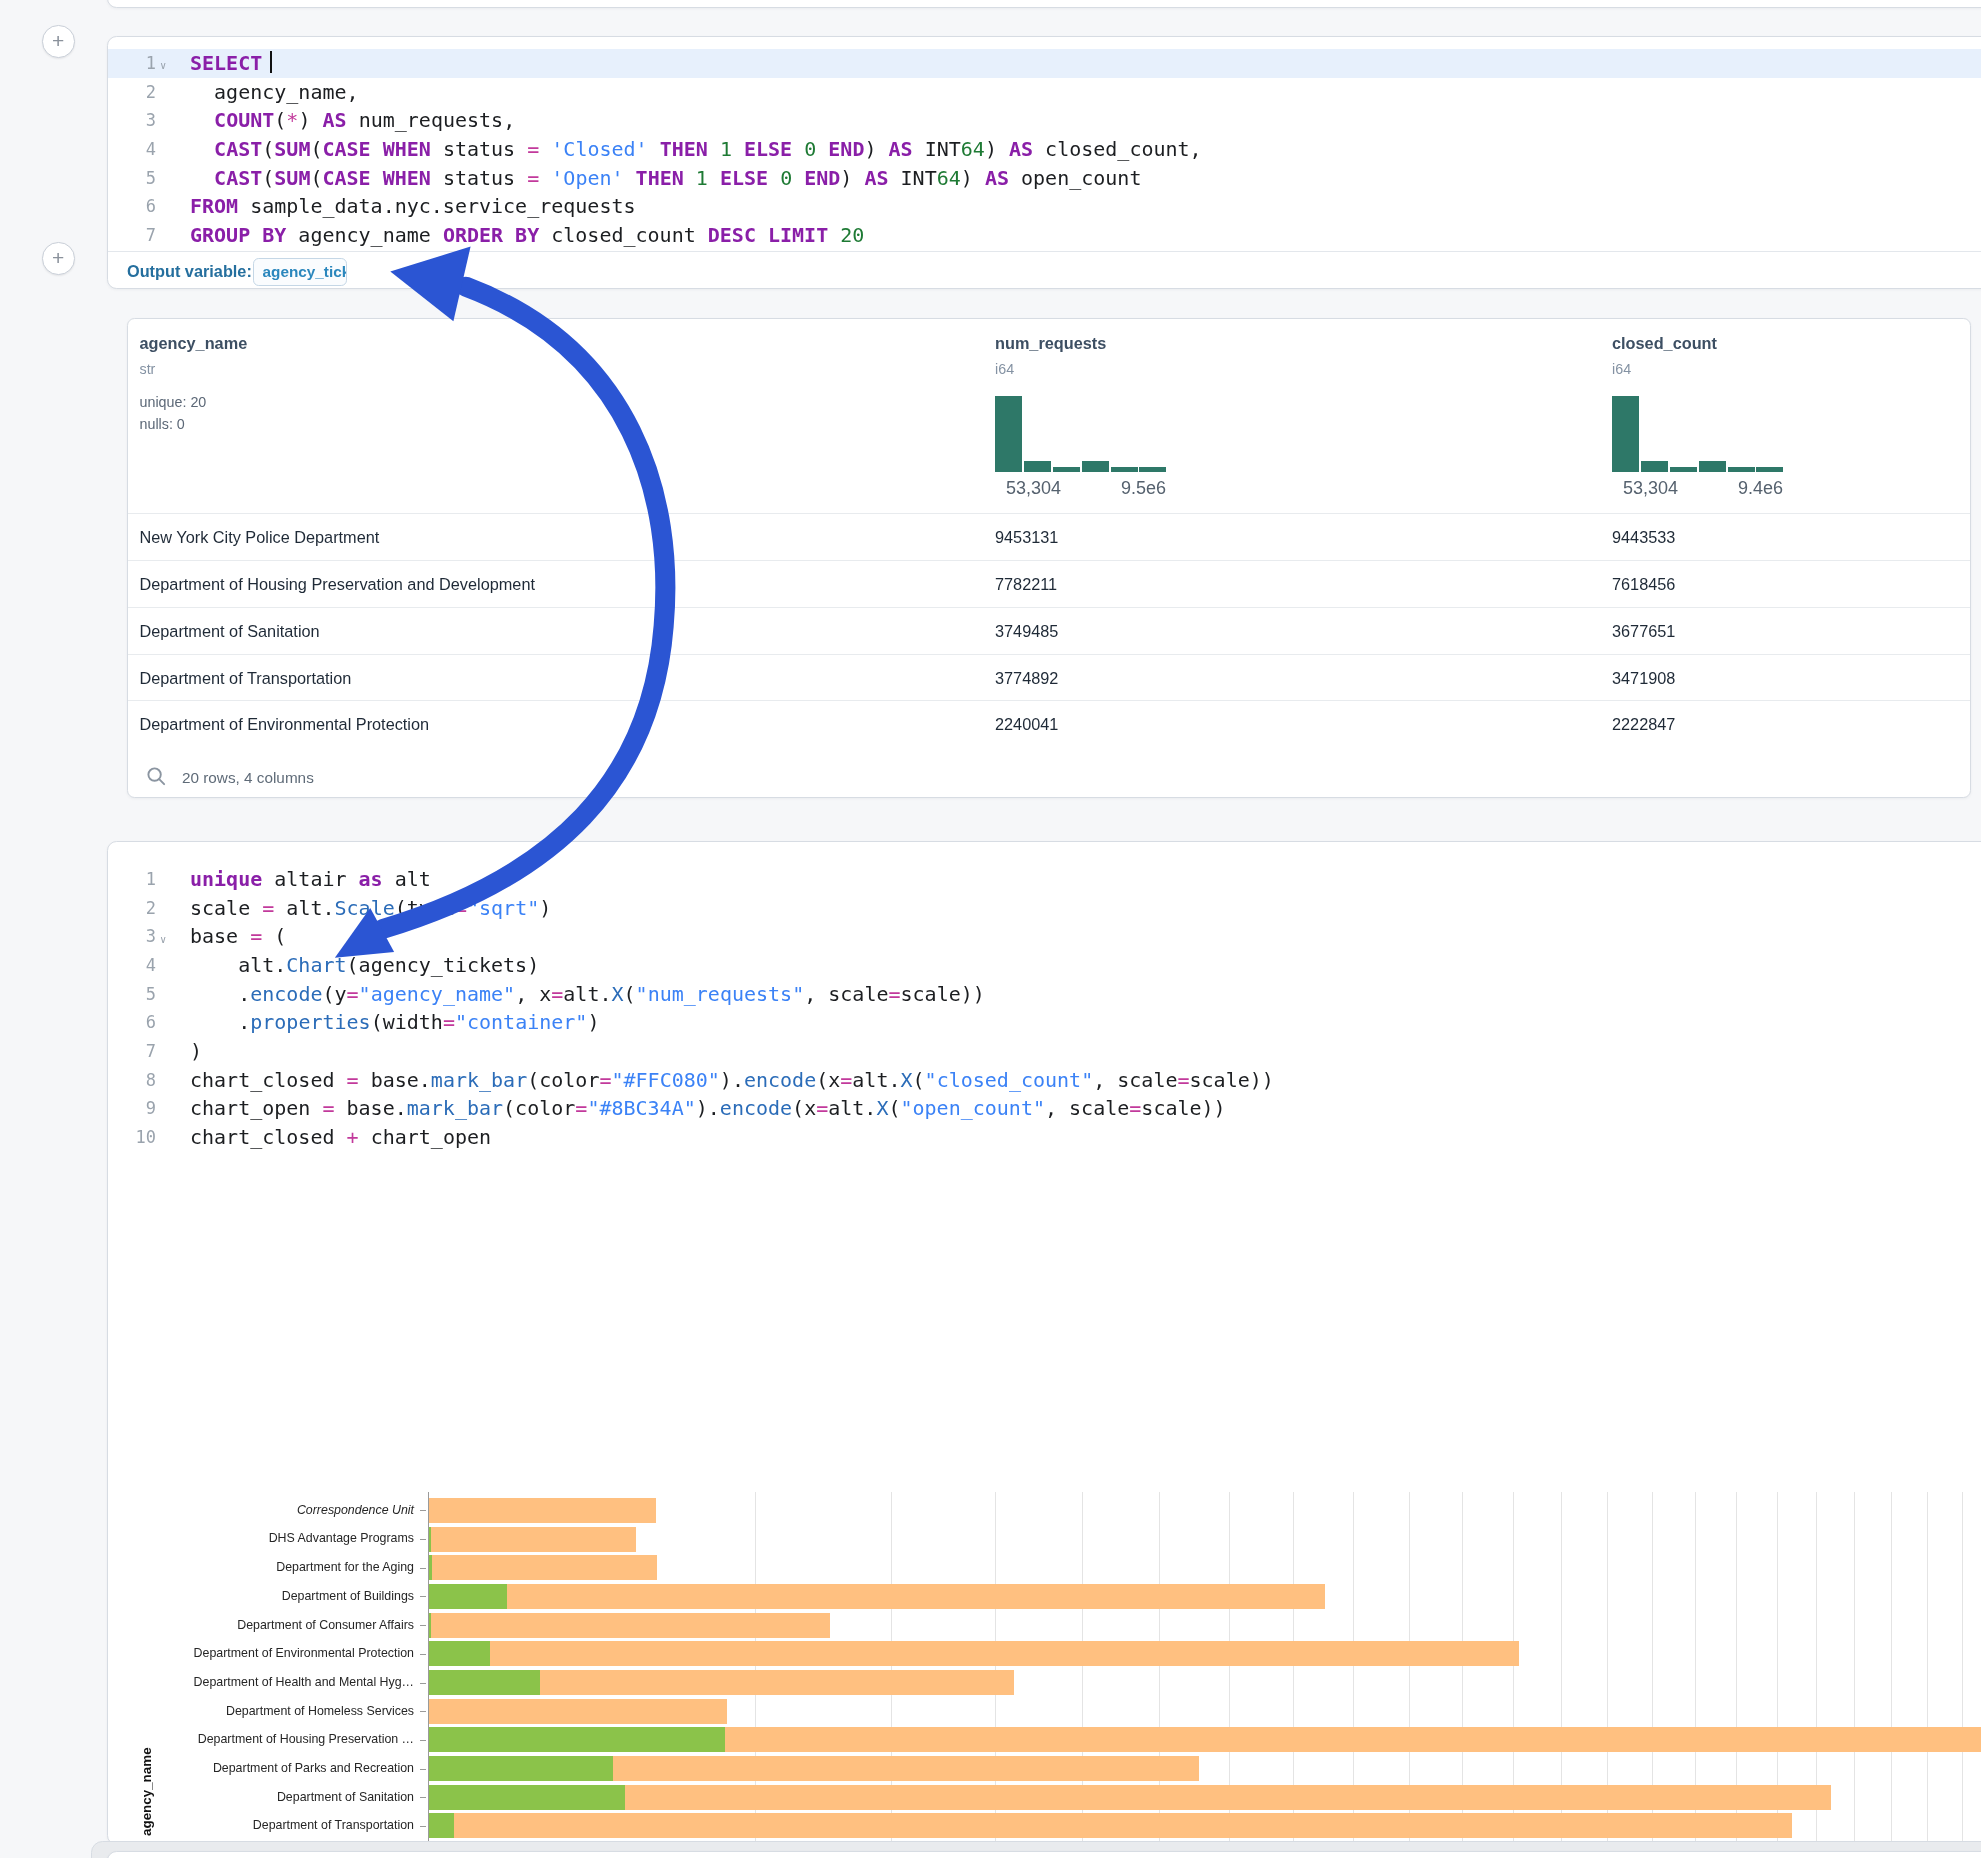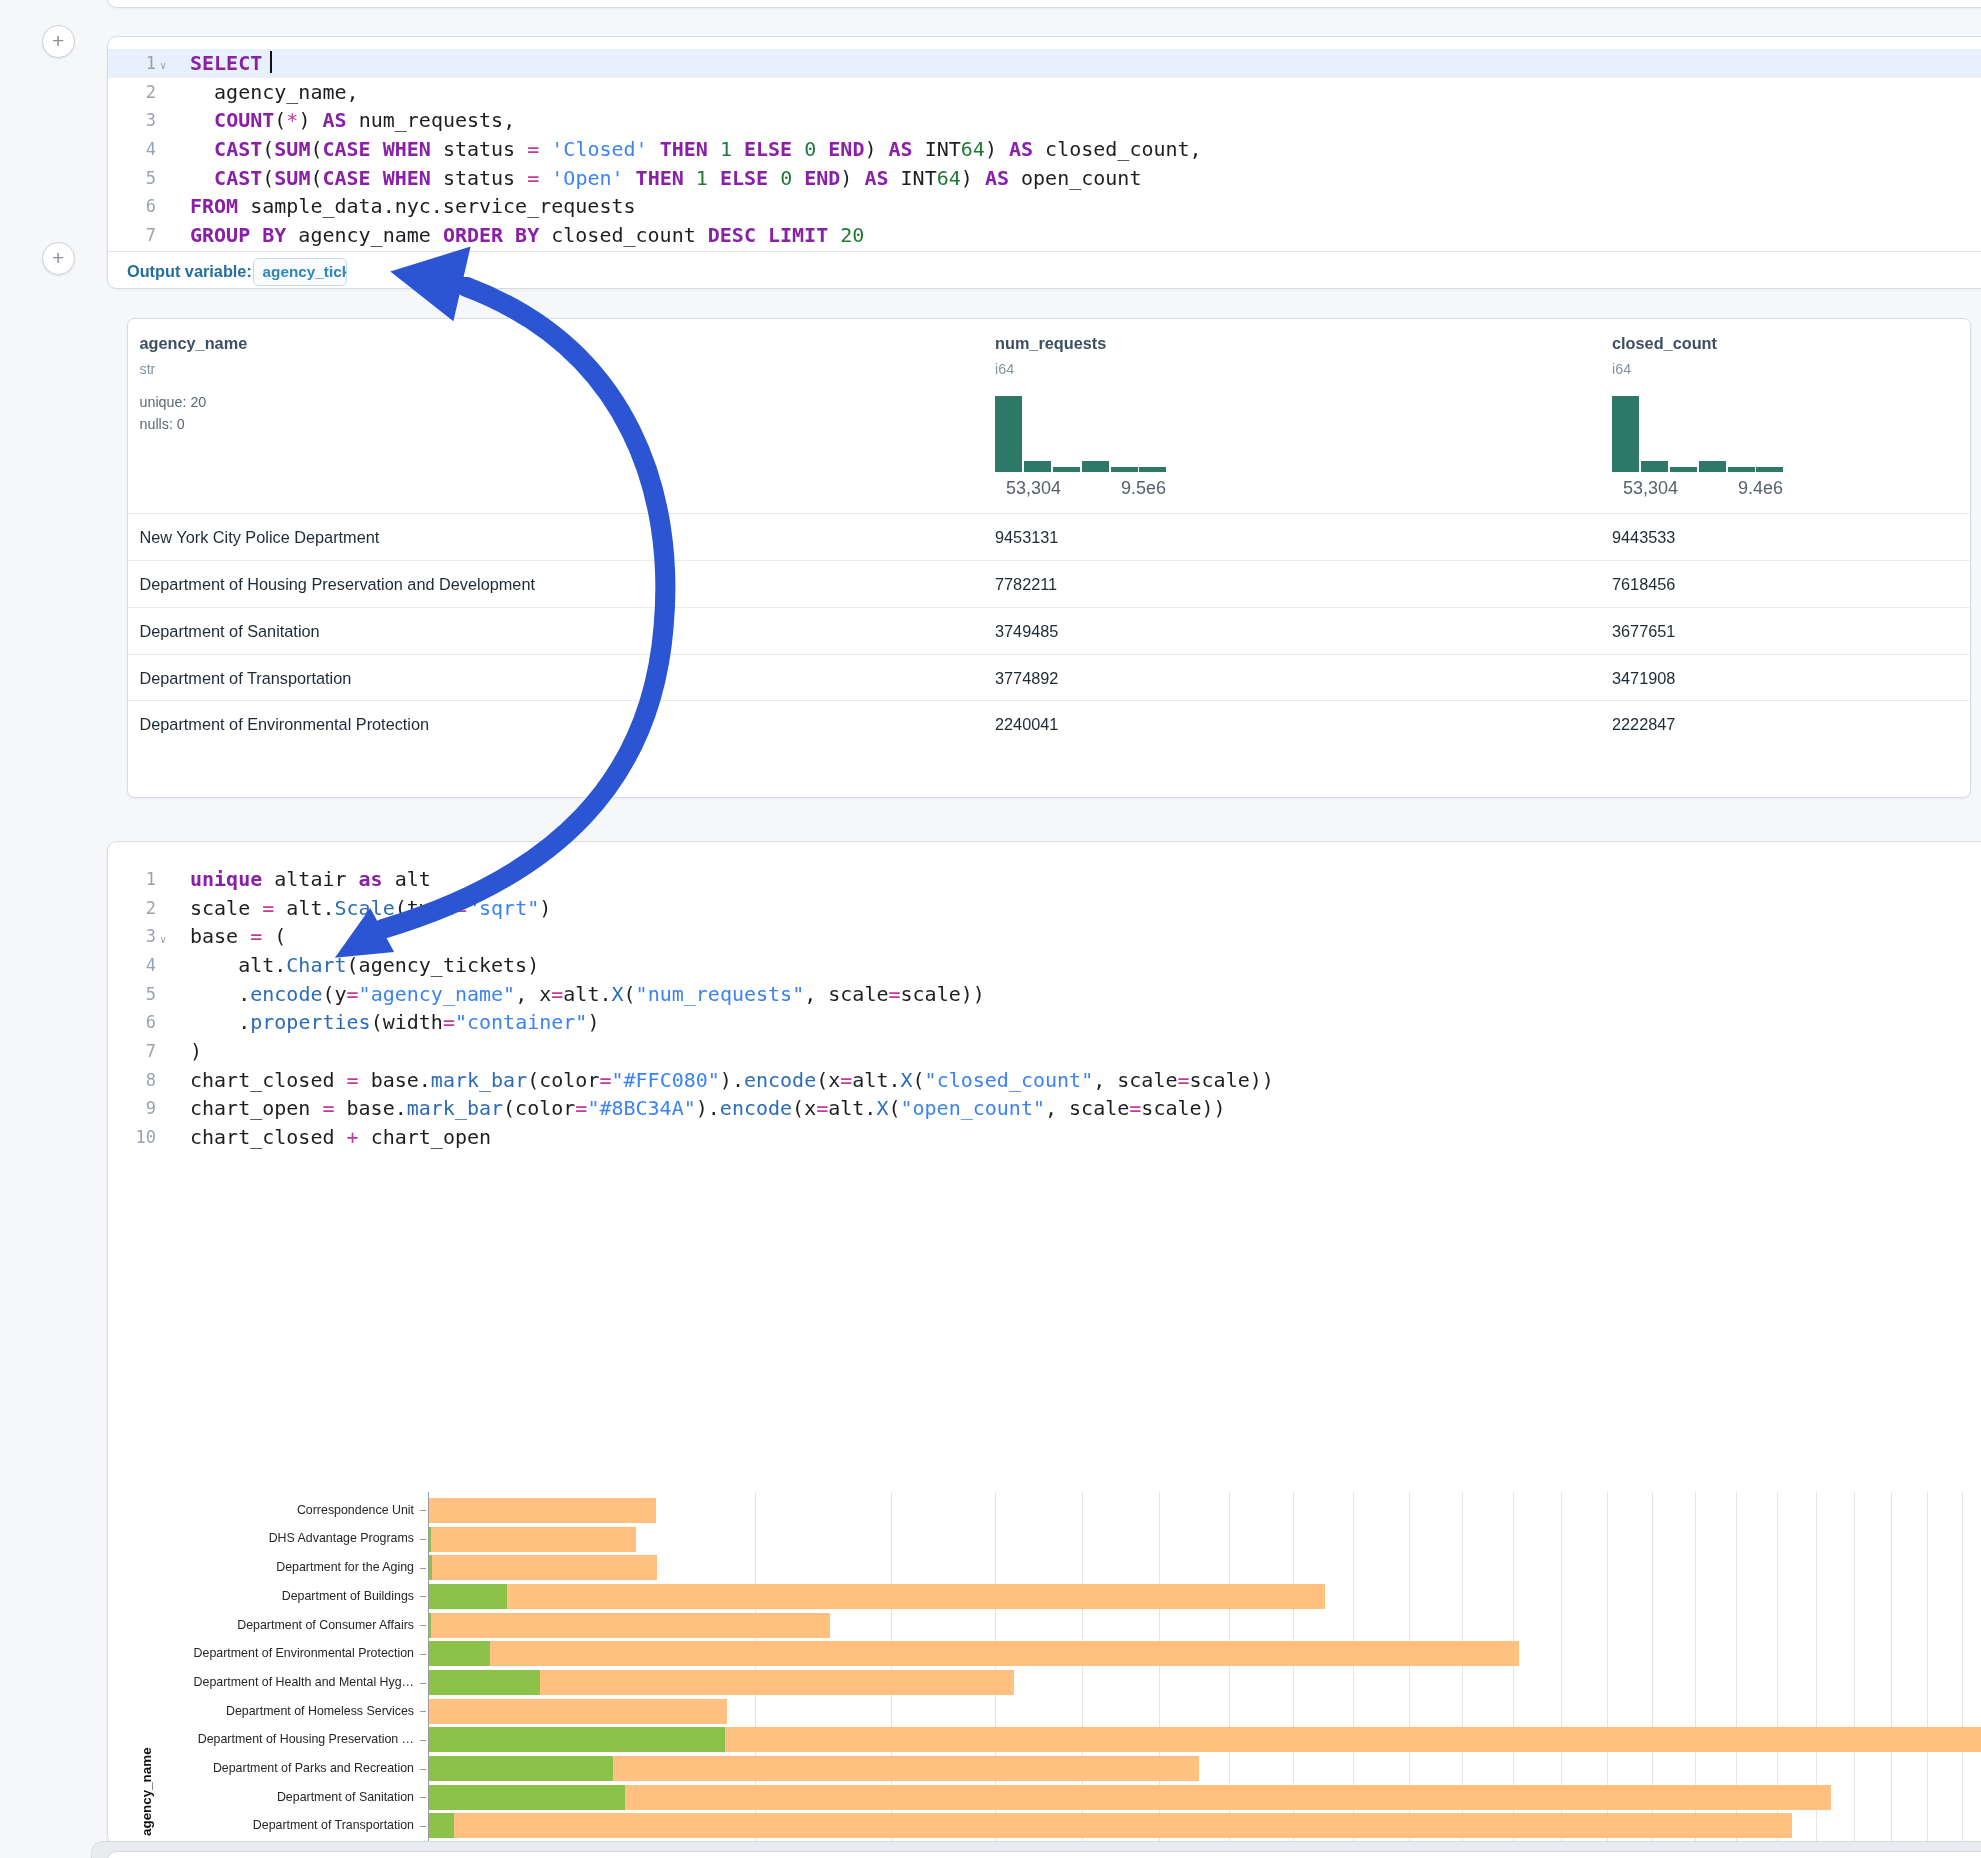--- a/index.html
+++ b/index.html
@@ -126,20 +126,29 @@
         <span class="c" style="left: 11.5px;">Department of Transportation</span>
         <span class="c" style="left: 867px;">3774892</span>
         <span class="c" style="left: 1484px;">3471908</span>
       </div>
       <div class="trow" style="top: 187px;">
         <span class="c" style="left: 11.5px;">Department of Environmental Protection</span>
         <span class="c" style="left: 867px;">2240041</span>
         <span class="c" style="left: 1484px;">2222847</span>
       </div>
     </div>
+  <div class="tfoot" style="top:759px; top:441px; height:39px;">
+    <span style="position:absolute; left:18px; top:5.7px;">
+      <svg width="21" height="21" viewBox="0 0 22 22">
+        <circle cx="9" cy="9" r="6.5" fill="none" stroke="#8b95a1" stroke-width="2"></circle>
+        <line x1="13.8" y1="13.8" x2="19" y2="19" stroke="#8b95a1" stroke-width="2" stroke-linecap="round"></line>
+      </svg>
+    </span>
+    <span style="position:absolute; left:54px; top:8.6px;">20 rows, 4 columns</span>
+  </div>
 </div>
 
 <div class="card" style="left:107px; top:841px; width:1902px; height:1004px;">
   <div id="py-code" style="position:absolute; left:0; top:23px; right:0; height:287px;">
       <div class="code-line" style="top: 0px;"><span class="ln">1</span><span class="code"><span class="tok-kw">unique</span><span class="tok-pl"> altair </span><span class="tok-kw">as</span><span class="tok-pl"> alt</span></span></div>
       <div class="code-line" style="top: 29px;"><span class="ln">2</span><span class="code"><span class="tok-pl">scale </span><span class="tok-op">=</span><span class="tok-pl"> alt.</span><span class="tok-fn">Scale</span><span class="tok-pl">(type</span><span class="tok-op">=</span><span class="tok-str">"sqrt"</span><span class="tok-pl">)</span></span></div>
       <div class="code-line" style="top: 57px;"><span class="ln">3</span><span class="chev">∨</span><span class="code"><span class="tok-pl">base </span><span class="tok-op">=</span><span class="tok-pl"> (</span></span></div>
       <div class="code-line" style="top: 86px;"><span class="ln">4</span><span class="code"><span class="tok-pl">    alt.</span><span class="tok-fn">Chart</span><span class="tok-pl">(agency_tickets)</span></span></div>
       <div class="code-line" style="top: 115px;"><span class="ln">5</span><span class="code"><span class="tok-pl">    .</span><span class="tok-fn">encode</span><span class="tok-pl">(y</span><span class="tok-op">=</span><span class="tok-str">"agency_name"</span><span class="tok-pl">, x</span><span class="tok-op">=</span><span class="tok-pl">alt.</span><span class="tok-fn">X</span><span class="tok-pl">(</span><span class="tok-str">"num_requests"</span><span class="tok-pl">, scale</span><span class="tok-op">=</span><span class="tok-pl">scale))</span></span></div>
       <div class="code-line" style="top: 143px;"><span class="ln">6</span><span class="code"><span class="tok-pl">    .</span><span class="tok-fn">properties</span><span class="tok-pl">(width</span><span class="tok-op">=</span><span class="tok-str">"container"</span><span class="tok-pl">)</span></span></div>
@@ -164,21 +173,21 @@
       <div class="gline" style="left: 1499px; top: 340px; height: 580px;"></div>
       <div class="gline" style="left: 1544px; top: 340px; height: 580px;"></div>
       <div class="gline" style="left: 1587px; top: 340px; height: 580px;"></div>
       <div class="gline" style="left: 1628px; top: 340px; height: 580px;"></div>
       <div class="gline" style="left: 1669px; top: 340px; height: 580px;"></div>
       <div class="gline" style="left: 1708px; top: 340px; height: 580px;"></div>
       <div class="gline" style="left: 1746px; top: 340px; height: 580px;"></div>
       <div class="gline" style="left: 1783px; top: 340px; height: 580px;"></div>
       <div class="gline" style="left: 1819px; top: 340px; height: 580px;"></div>
       <div class="gline" style="left: 1854px; top: 340px; height: 580px;"></div>
-      <div class="ylab" style="right: 1594px; left: 29px; top: 351px;">Correspondence Unit</div>
+      <div class="ylab" style="right: 1594px; left: 29px; top: 351px; font-style: italic;">Correspondence Unit</div>
       <div class="ytick" style="left: 312px; top: 358px;"></div>
       <div class="bar" style="left: 321px; top: 346px; width: 227px; background: rgb(255, 192, 128);"></div>
       <div class="ylab" style="right: 1594px; left: 29px; top: 379px;">DHS Advantage Programs</div>
       <div class="ytick" style="left: 312px; top: 387px;"></div>
       <div class="bar" style="left: 321px; top: 375px; width: 207px; background: rgb(255, 192, 128);"></div>
       <div class="bar" style="left: 321px; top: 375px; width: 2.3px; background: rgb(139, 195, 74);"></div>
       <div class="ylab" style="right: 1594px; left: 29px; top: 408px;">Department for the Aging</div>
       <div class="ytick" style="left: 312px; top: 416px;"></div>
       <div class="bar" style="left: 321px; top: 403px; width: 228px; background: rgb(255, 192, 128);"></div>
       <div class="bar" style="left: 321px; top: 403px; width: 2.8px; background: rgb(139, 195, 74);"></div>

